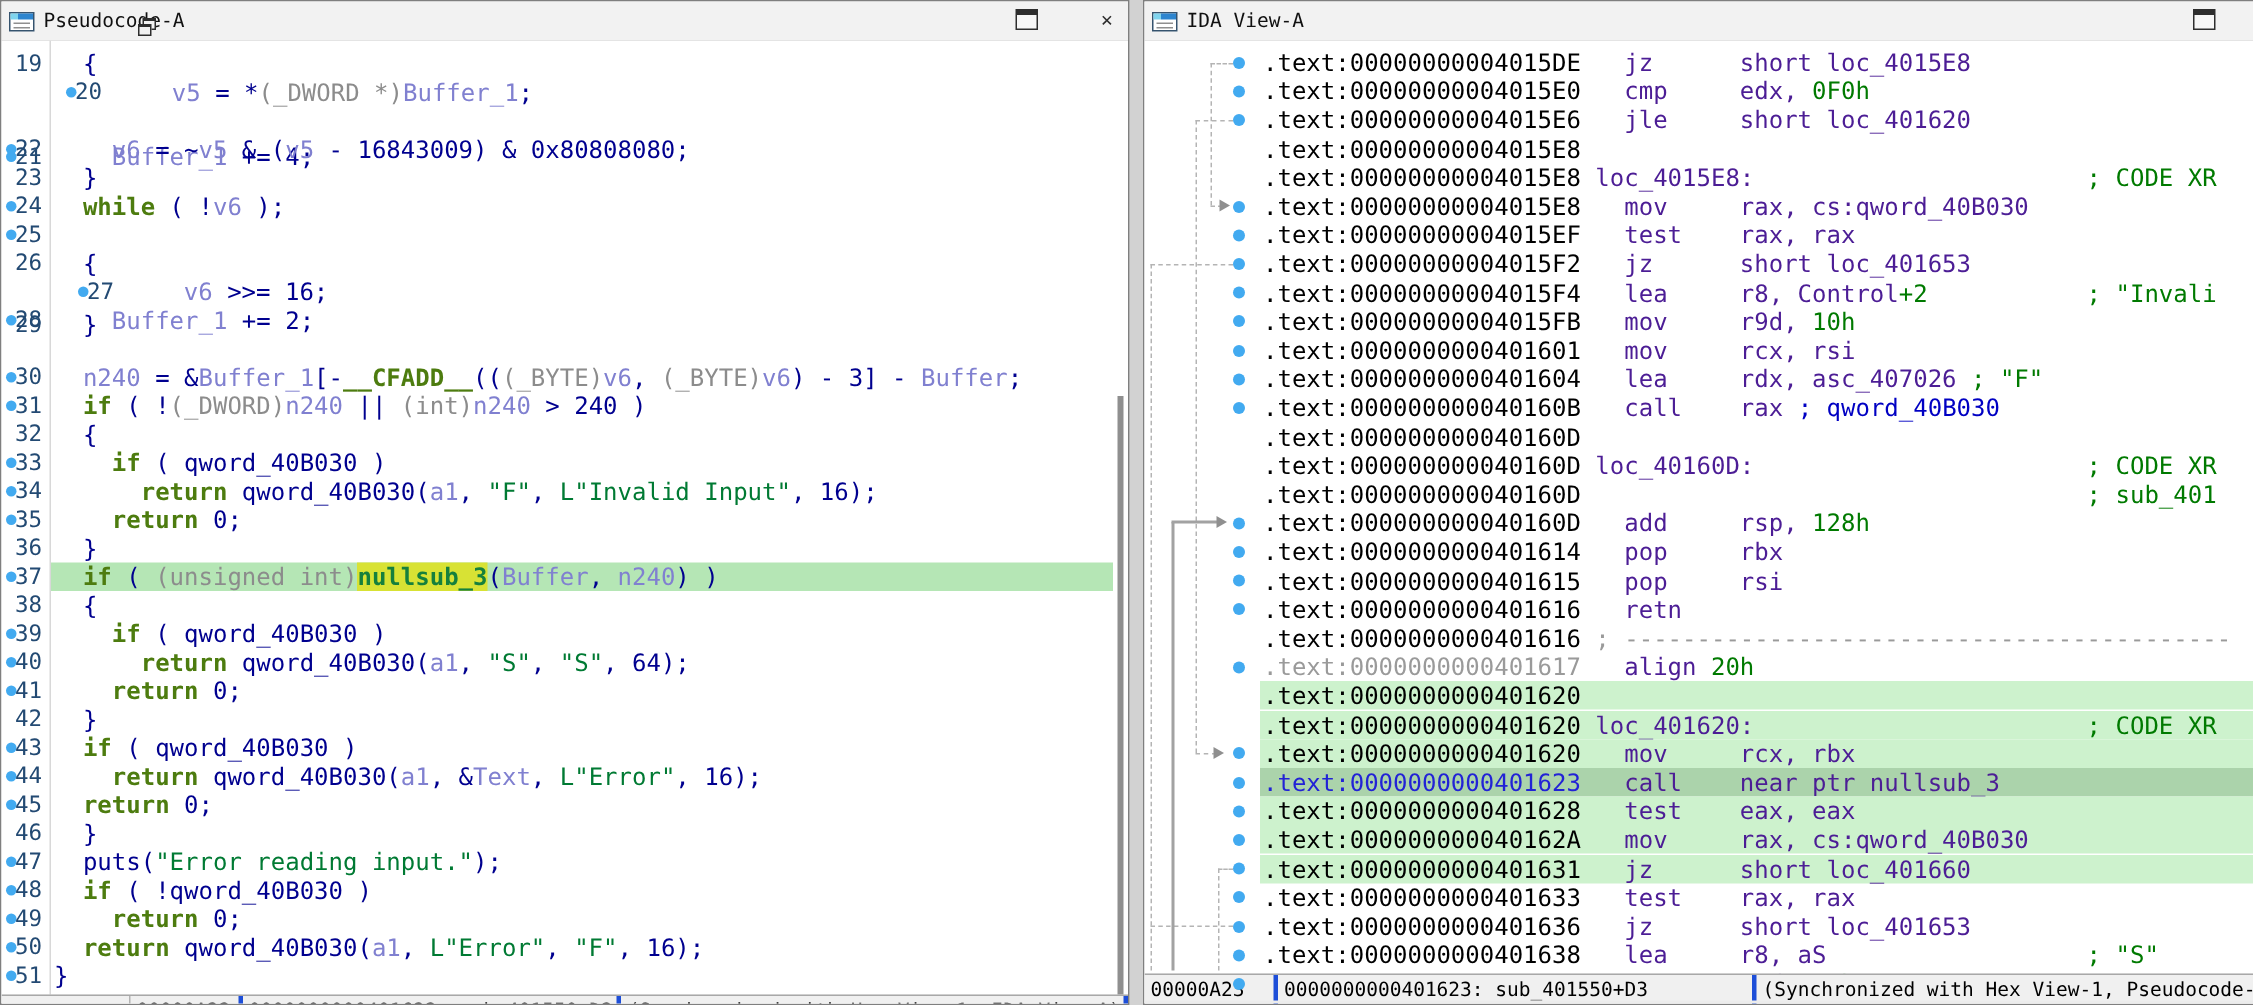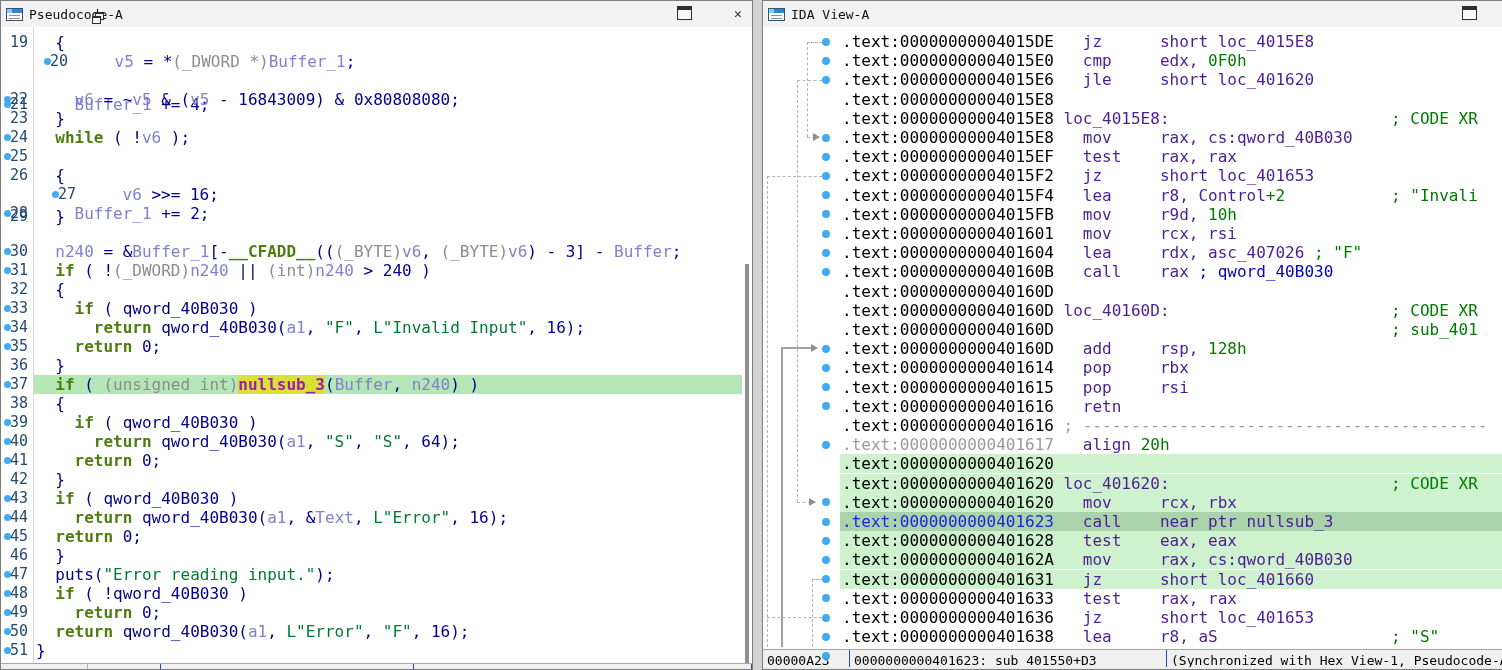--- a/index.html
+++ b/index.html
@@ -24,39 +24,39 @@
   .content{position:absolute;left:0;top:26px;right:0;bottom:0;overflow:hidden;background:#fff;}
   
   .pc-row{position:absolute;left:0;right:0;height:19px;line-height:19px;font-size:16px;white-space:pre;}
   .pc-num{position:absolute;left:0;top:0;width:27px;text-align:right;font-size:15px;color:#234a73;}
   .pc-code{position:absolute;left:35px;top:0;white-space:pre;}
   .pc-bg{position:absolute;left:33px;width:708px;height:19px;background:#b5e6b5;}
   .gutter-line{position:absolute;left:32px;top:0;bottom:0;width:1px;background:#d8d8d8;}
   .bp-dot{position:absolute;left:3px;width:7px;height:7px;border-radius:50%;background:#42aaf0;}
   .pc-d{color:#00008f}.pc-k{color:#4d7c0f;font-weight:bold}.pc-v{color:#8080d0}
   .pc-g{color:#8c8c8c}.pc-s{color:#007a33}
-  .pc-y{color:#a21caf;font-weight:bold;background:#d8e234;}
+  .pc-y{color:#15803d;font-weight:bold;background:#d8e234;}
   .scroll-thumb{position:absolute;left:744px;width:4px;background:#8f8f8f;}
   
   .asm-row{position:absolute;left:0;right:0;height:19px;line-height:19px;font-size:16px;white-space:pre;padding-left:79px;}
   .asm-bg{position:absolute;left:77px;right:0;height:19px;}
   .bg-g{background:#cdf2cd}.bg-s{background:#abd3ab}
   .as-a{color:#000000}.as-as{color:#2222d6}.as-ag{color:#9a9a9a}
   .as-m{color:#4c1d95}.as-n{color:#007a00}.as-c{color:#007a00}
   .as-cb{color:#0000c3}.as-sep{color:#9a9a9a}
   .ins-dot{position:absolute;left:59px;width:8px;height:8px;border-radius:50%;background:#42aaf0;z-index:3;}
   .vd{position:absolute;width:0;border-left:1px dashed #b4b4b4;z-index:1;}
   .hd{position:absolute;height:0;border-top:1px dashed #b4b4b4;z-index:1;}
   .vs{position:absolute;width:2px;background:#a2a2a2;z-index:2;}
   .hs{position:absolute;height:2px;background:#a2a2a2;z-index:2;}
   .ahead{position:absolute;width:0;height:0;border-top:4px solid transparent;border-bottom:4px solid transparent;border-left:7px solid #8f8f8f;z-index:2;}
   
   .status-bar{position:absolute;left:0;right:0;height:20px;background:#f0f0f0;border-top:1px solid #a8a8a8;
               display:flex;font-size:13px;color:#000;overflow:hidden;}
-  .status-cell{padding:3px 6px 0 4px;border-right:1px solid #1d4ed8;white-space:pre;overflow:hidden;}
+  .status-cell{padding:3px 6px 0 4px;border-right:3px solid #1d4ed8;white-space:pre;overflow:hidden;}
   #asm-status .c1{width:76px}#asm-status .c2{width:306px}#asm-status .c3{flex:1;border-right:none}
   #pc-status{top:636px;height:40px;}
   #pc-status .pad{width:76px;border-right:1px solid #b3b3b3;}
   #asm-status{top:622px;}
   .below-bar{position:absolute;left:0;right:0;bottom:0;height:2px;background:#ececec;}
 </style>
 </head>
 <body>
 
 <div id="left-window" class="window">

